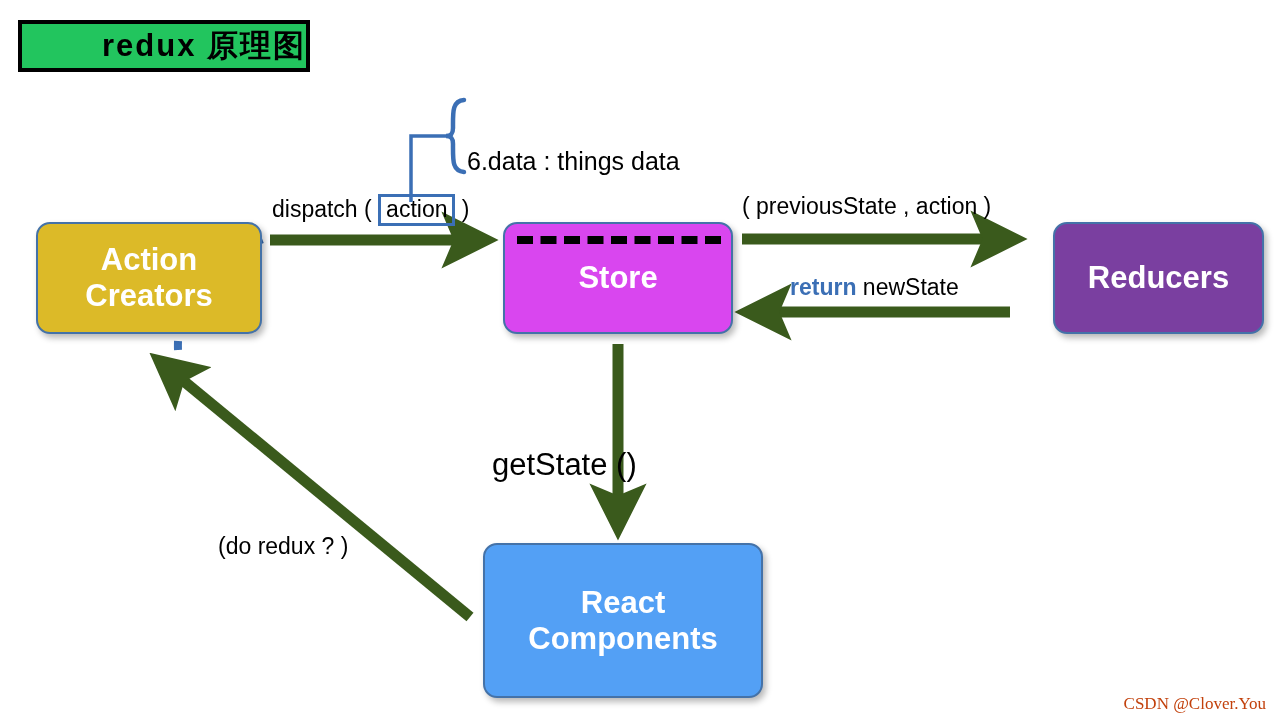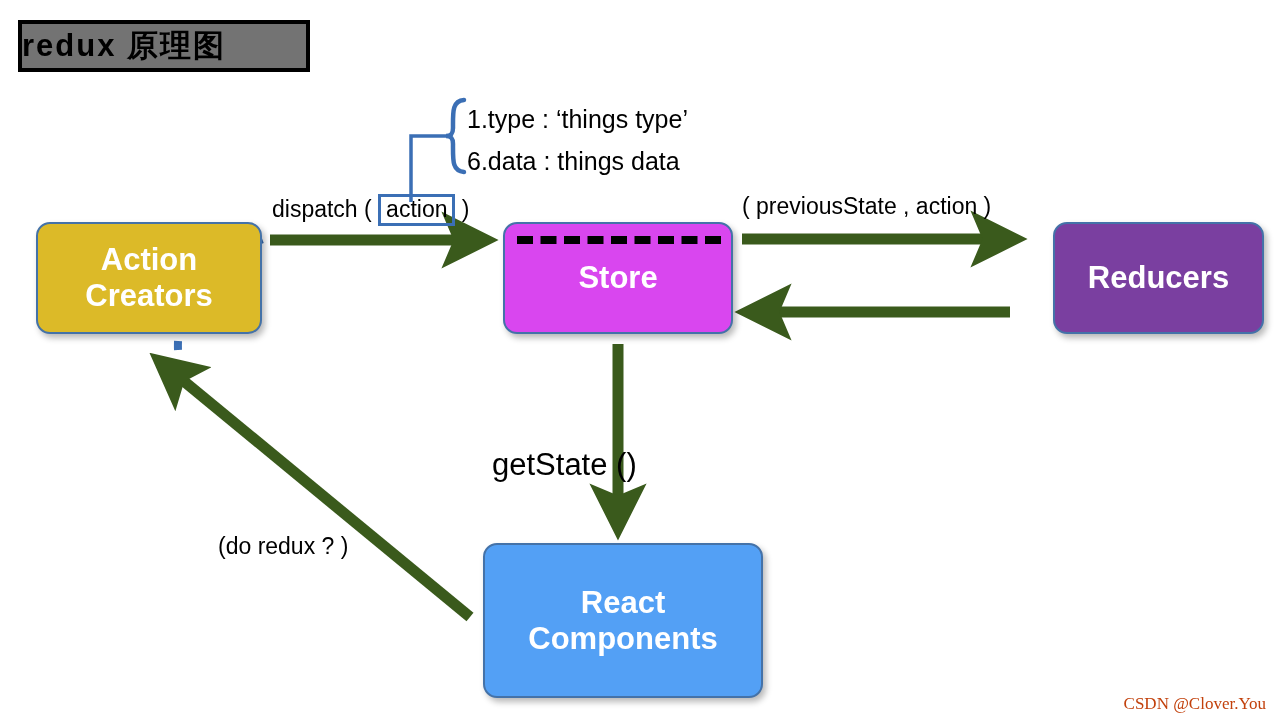--- a/index.html
+++ b/index.html
@@ -19,24 +19,24 @@
   }
 
   
   .title-box {
     position: absolute;
     left: 18px;
     top: 20px;
     width: 292px;
     height: 52px;
     border: 4px solid #000000;
-    background: #737373;
+    background: #22c55e;
     display: flex;
     align-items: center;
-    justify-content: flex-start;
+    justify-content: flex-end;
     box-sizing: border-box;
   }
   .title-text {
     font-size: 31px;
     font-weight: bold;
     color: #000000;
     letter-spacing: 2px;
     white-space: nowrap;
   }
 
@@ -203,27 +203,27 @@
 
   <div class="node" id="node-reducers">
     <span>Reducers</span>
   </div>
 
   <div class="node" id="node-react-components">
     <span>React</span>
     <span>Components</span>
   </div>
 
-  <div class="brace-line" id="brace-line-1">1.type : ‘things type’</div>
   <div class="brace-line" id="brace-line-2">6.data :  things data</div>
 
   <div class="label" id="label-dispatch"><span>dispatch ( </span><span class="action-chip">action</span><span> )</span></div>
 
   <div class="label" id="label-prev-state">( previousState , action )</div>
 
+  <div class="label" id="label-return"><span class="kw">return</span><span class="rest"> newState</span></div>
 
   <div class="label" id="label-get-state">getState ()</div>
 
   <div class="label" id="label-do-what">(do redux ? )</div>
 
   <div id="watermark">CSDN @Clover.You</div>
 
 </div>
 
 </body></html>

